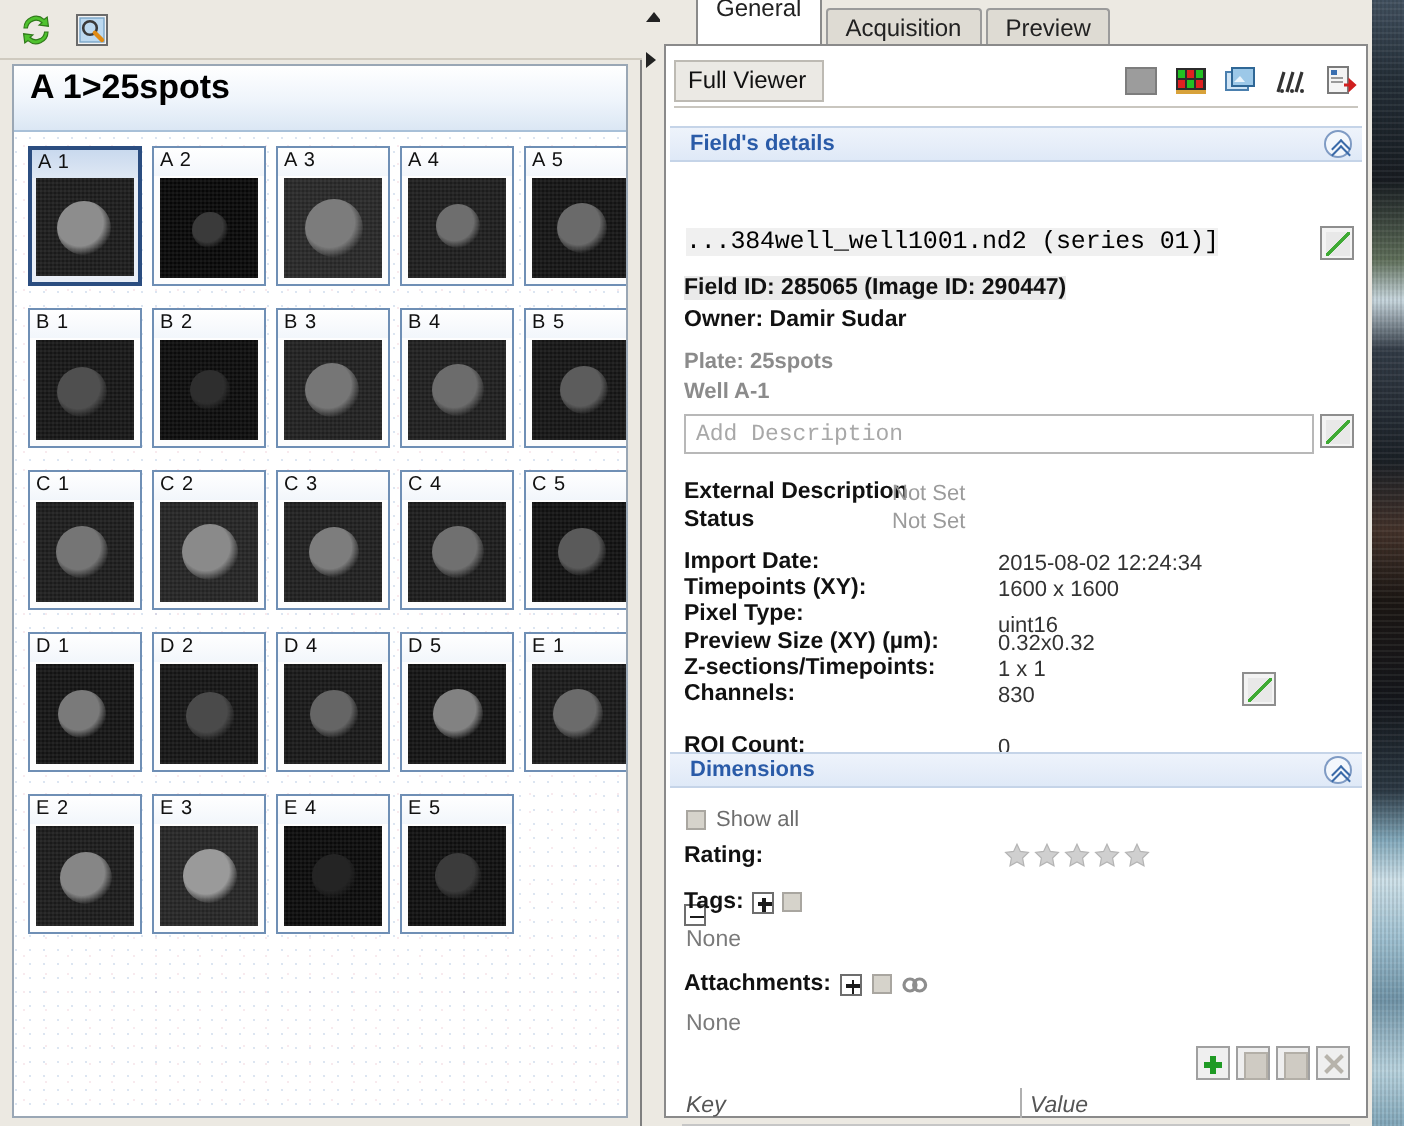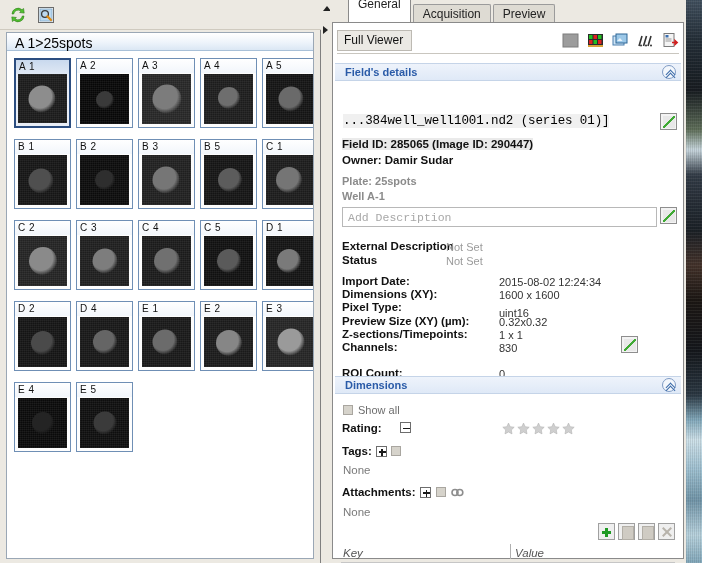--- a/index.html
+++ b/index.html
@@ -50,24 +50,25 @@
     overflow:hidden;
   }
   .thumb-area::before{
     content:""; position:absolute; inset:0; pointer-events:none;
     background-image:
       radial-gradient(circle at 1px 1px, rgba(140,170,210,.30) .6px, transparent .7px),
       radial-gradient(circle at 5px 4px, rgba(220,150,170,.20) .6px, transparent .7px);
     background-size:7px 7px, 11px 9px;
   }
   .plate-title{
-    position:relative; height:18px; line-height:21px;
-    padding-left:8px; font-size:14px; color:#000;
+    position:relative; height:33px; line-height:21px;
+    padding-left:8px; font-size:17px; color:#000;
     background:linear-gradient(180deg,#ffffff 0%,#eef4fb 55%,#dbe7f4 100%);
     border-bottom:1px solid #a8c0d8;
+    font-weight:bold;
   }
   .grid{
     position:relative; padding:7px 0 0 7px;
     display:grid; grid-template-columns:repeat(5,57px);
     column-gap:5px; row-gap:11px;
   }
   .well{
     width:57px; height:70px; background:#fdfdfd;
     border:1px solid #6f8fb5; position:relative; cursor:pointer;
   }
@@ -206,21 +207,21 @@
 
   
   .showall{
     position:absolute; left:10px; top:381px; font-size:11px; color:#6d6d6d;
     display:flex; align-items:center; gap:5px; cursor:pointer;
   }
   .mini-sq{
     width:10px;height:10px;background:#d6d3cb;border:1px solid #a9a6a0;display:block;
   }
   .rating-row{ position:absolute; left:9px; top:399px; font-size:11.5px;
-               font-weight:bold; color:#111; display:flex; align-items:flex-start; gap:18px;}
+               font-weight:bold; color:#111; display:flex; align-items:flex-start; gap:18px;flex-direction:column;}
   .pm{
     width:11px;height:11px;border:1px solid #6d6d6d;background:#fff;
     position:relative; display:inline-block; cursor:pointer;
   }
   .pm::before{ content:""; position:absolute; left:2px; top:4.5px;
                width:7px;height:1.5px;background:#1b1b1b; }
   .pm.plus::after{ content:""; position:absolute; left:4.5px; top:2px;
                width:1.5px;height:7px;background:#1b1b1b; }
   .stars{ position:absolute; left:503px; top:398px; display:flex; gap:2px;
           transform:translateX(-334px); }
@@ -326,20 +327,26 @@
               <span class="spot" style="width: 20px; height: 20px; margin-left: 0px; margin-top: 0px; background: radial-gradient(circle at 42% 40%, rgb(46, 46, 46) 0%, rgb(46, 46, 46) 52%, rgba(0, 0, 0, 0) 74%);"></span>
             </div>
           </div>
           <div class="well">
             <div class="well-label">B 3</div>
             <div class="well-img" style="background: rgb(31, 31, 31);">
               <span class="spot" style="width: 27px; height: 27px; margin-left: -1px; margin-top: 0px; background: radial-gradient(circle at 42% 40%, rgb(118, 118, 118) 0%, rgb(118, 118, 118) 52%, rgba(0, 0, 0, 0) 74%);"></span>
             </div>
           </div>
           <div class="well">
+            <div class="well-label">B 4</div>
+            <div class="well-img" style="background: rgb(29, 29, 29);">
+              <span class="spot" style="width: 26px; height: 26px; margin-left: 0px; margin-top: 0px; background: radial-gradient(circle at 42% 40%, rgb(108, 108, 108) 0%, rgb(108, 108, 108) 52%, rgba(0, 0, 0, 0) 74%);"></span>
+            </div>
+          </div>
+          <div class="well">
             <div class="well-label">B 5</div>
             <div class="well-img" style="background: rgb(20, 20, 20);">
               <span class="spot" style="width: 24px; height: 24px; margin-left: 1px; margin-top: 0px; background: radial-gradient(circle at 42% 40%, rgb(92, 92, 92) 0%, rgb(92, 92, 92) 52%, rgba(0, 0, 0, 0) 74%);"></span>
             </div>
           </div>
           <div class="well">
             <div class="well-label">C 1</div>
             <div class="well-img" style="background: rgb(27, 27, 27);">
               <span class="spot" style="width: 26px; height: 26px; margin-left: -2px; margin-top: 0px; background: radial-gradient(circle at 42% 40%, rgb(117, 117, 117) 0%, rgb(117, 117, 117) 52%, rgba(0, 0, 0, 0) 74%);"></span>
             </div>
@@ -377,20 +384,26 @@
           <div class="well">
             <div class="well-label">D 2</div>
             <div class="well-img" style="background: rgb(20, 20, 20);">
               <span class="spot" style="width: 24px; height: 24px; margin-left: 0px; margin-top: 1px; background: radial-gradient(circle at 42% 40%, rgb(74, 74, 74) 0%, rgb(74, 74, 74) 52%, rgba(0, 0, 0, 0) 74%);"></span>
             </div>
           </div>
           <div class="well">
             <div class="well-label">D 4</div>
             <div class="well-img" style="background: rgb(23, 23, 23);">
               <span class="spot" style="width: 24px; height: 24px; margin-left: 0px; margin-top: 0px; background: radial-gradient(circle at 42% 40%, rgb(101, 101, 101) 0%, rgb(101, 101, 101) 52%, rgba(0, 0, 0, 0) 74%);"></span>
+            </div>
+          </div>
+          <div class="well">
+            <div class="well-label">D 5</div>
+            <div class="well-img" style="background: rgb(18, 18, 18);">
+              <span class="spot" style="width: 25px; height: 25px; margin-left: 0px; margin-top: 0px; background: radial-gradient(circle at 42% 40%, rgb(130, 130, 130) 0%, rgb(130, 130, 130) 52%, rgba(0, 0, 0, 0) 74%);"></span>
             </div>
           </div>
           <div class="well">
             <div class="well-label">E 1</div>
             <div class="well-img" style="background: rgb(24, 24, 24);">
               <span class="spot" style="width: 25px; height: 25px; margin-left: -2px; margin-top: 0px; background: radial-gradient(circle at 42% 40%, rgb(107, 107, 107) 0%, rgb(107, 107, 107) 52%, rgba(0, 0, 0, 0) 74%);"></span>
             </div>
           </div>
           <div class="well">
             <div class="well-label">E 2</div>
@@ -502,21 +515,21 @@
 
       <div class="kv-label" style="left:9px; top:217px;">External Description</div>
       <div class="kv-notset" style="left:113px; top:218px;">Not Set</div>
 
       <div class="kv-label" style="left:9px; top:231px;">Status</div>
       <div class="kv-notset" style="left:113px; top:232px;">Not Set</div>
 
       <div id="meta-rows">
           <div class="kv-label" style="left: 9px; top: 252px;">Import Date:</div>
           <div class="kv-val" style="left: 166px; top: 253px;">2015-08-02 12:24:34</div>
-          <div class="kv-label" style="left: 9px; top: 265.2px;">Dimensions (XY):</div>
+          <div class="kv-label" style="left: 9px; top: 265.2px;">Timepoints (XY):</div>
           <div class="kv-val" style="left: 166px; top: 266.2px;">1600 x 1600</div>
           <div class="kv-label" style="left: 9px; top: 278.4px;">Pixel Type:</div>
           <div class="kv-val" style="left: 166px; top: 284px;">uint16</div>
           <div class="kv-label" style="left: 9px; top: 291.6px;">Preview Size (XY) (µm):</div>
           <div class="kv-val" style="left: 166px; top: 292.6px;">0.32x0.32</div>
           <div class="kv-label" style="left: 9px; top: 304.8px;">Z-sections/Timepoints:</div>
           <div class="kv-val" style="left: 166px; top: 305.8px;">1 x 1</div>
           <div class="kv-label" style="left: 9px; top: 318px;">Channels:</div>
           <div class="kv-val" style="left: 166px; top: 319px;">830</div>
           <div class="kv-label" style="left: 9px; top: 344.2px;">ROI Count:</div>

